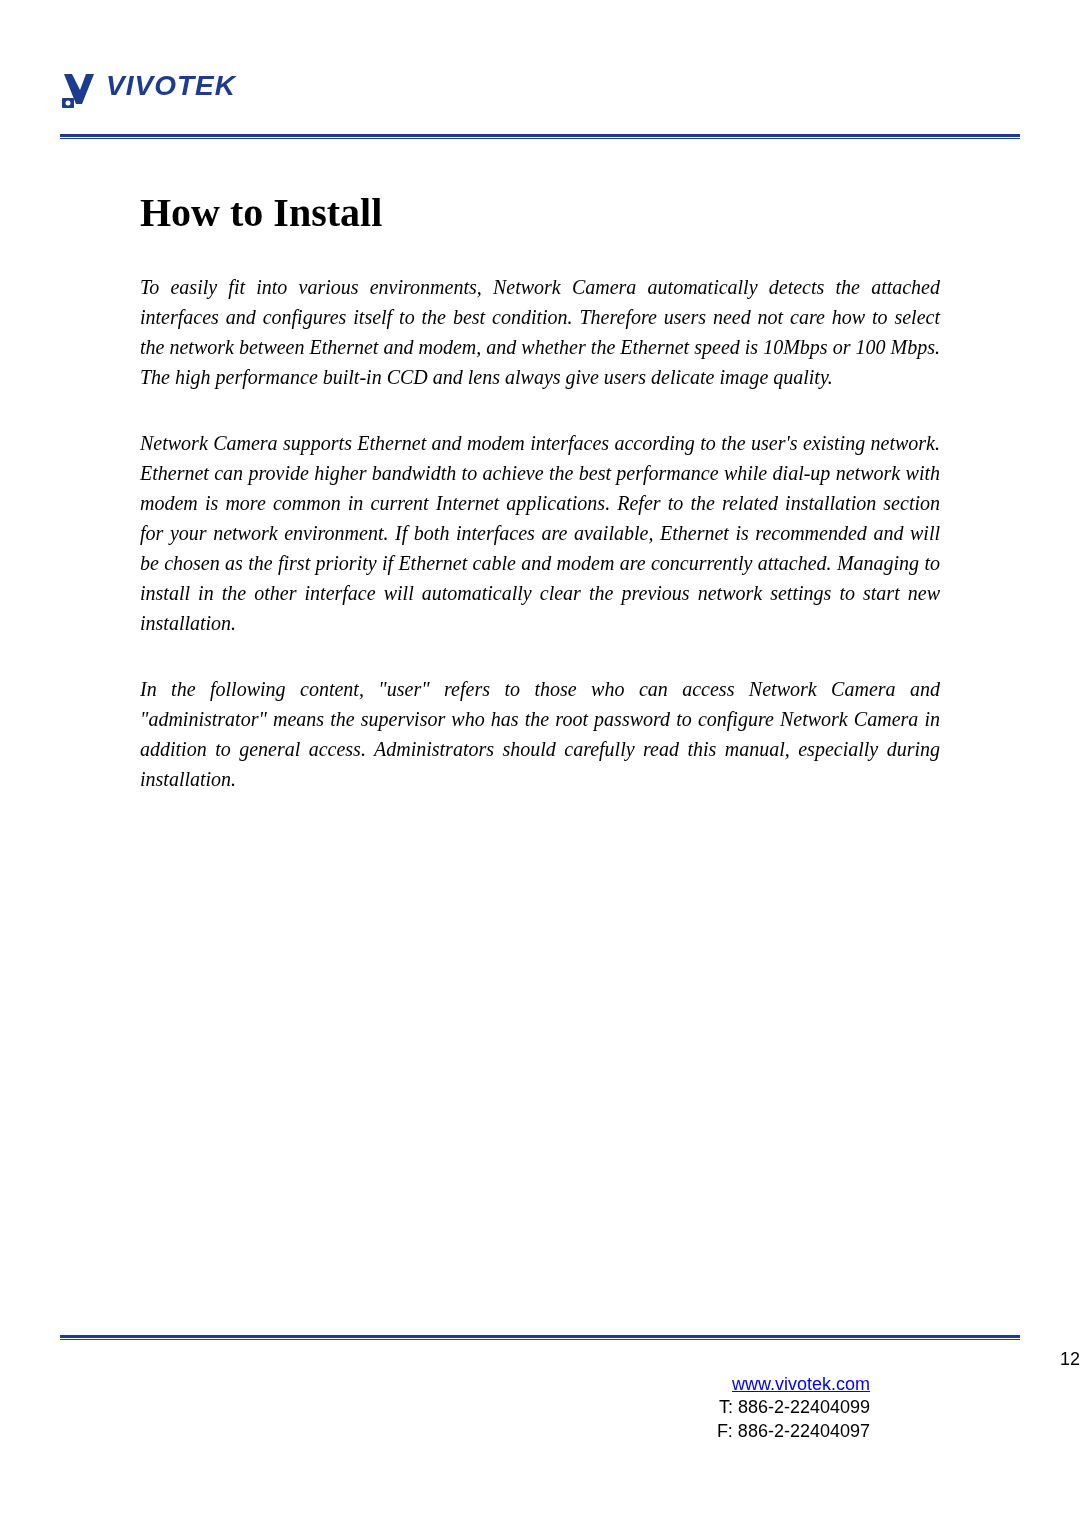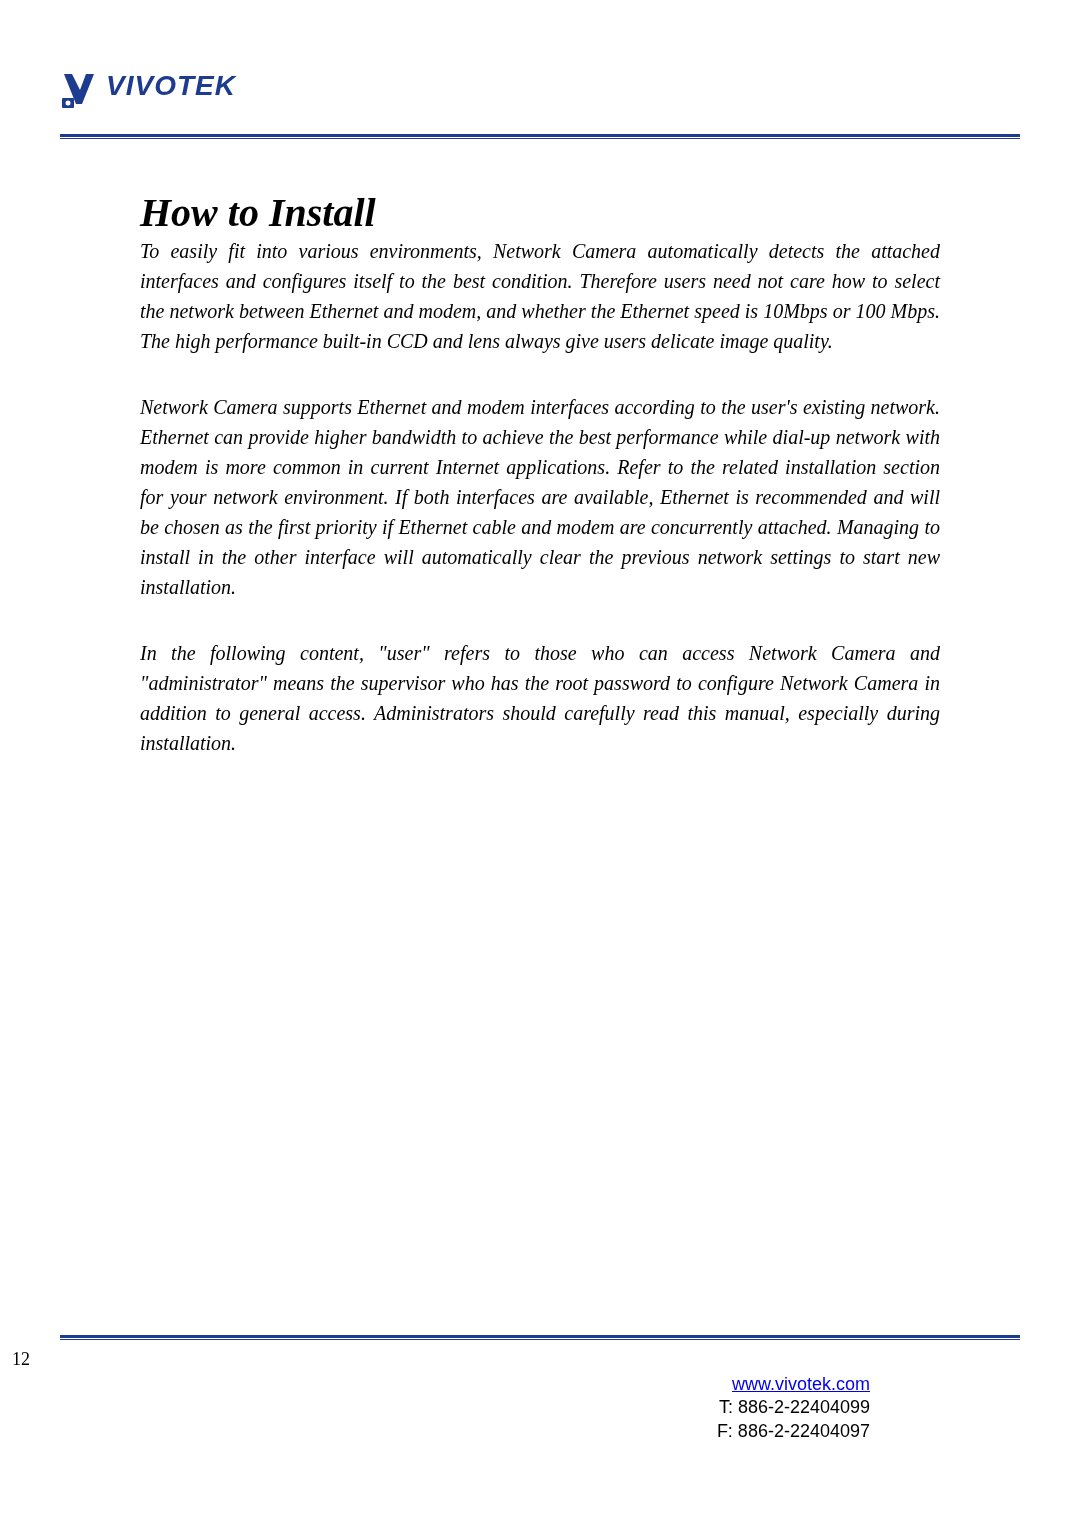--- a/index.html
+++ b/index.html
@@ -45,21 +45,21 @@
       margin-bottom: 50px;
     }
     .content {
       padding: 0 80px;
     }
     h1 {
       font-family: "Times New Roman", Times, serif;
       font-size: 40px;
       font-weight: bold;
       color: #000;
-      font-style: italic;
+      margin-bottom: 36px;
     }
     .body-paragraph {
       font-family: "Times New Roman", Times, serif;
       font-size: 20px;
       color: #000;
       line-height: 1.5;
       text-align: justify;
       margin-bottom: 36px;
       font-style: italic;
     }
@@ -71,22 +71,22 @@
       border: none;
       border-top: 3px solid #1d3b8f;
       border-bottom: 1px solid #1d3b8f;
       height: 5px;
     }
     .page-number {
       position: absolute;
       left: 0;
       right: 0;
       bottom: 158px;
-      text-align: left;
-      font-family: Liberation Serif, serif;
+      text-align: right;
+      font-family: Liberation Sans, sans-serif;
       font-size: 18px;
       color: #000;
       padding-left: 12px;
     }
     .footer-info {
       position: absolute;
       right: 210px;
       bottom: 85px;
       text-align: right;
       font-family: Arial, Helvetica, sans-serif;

